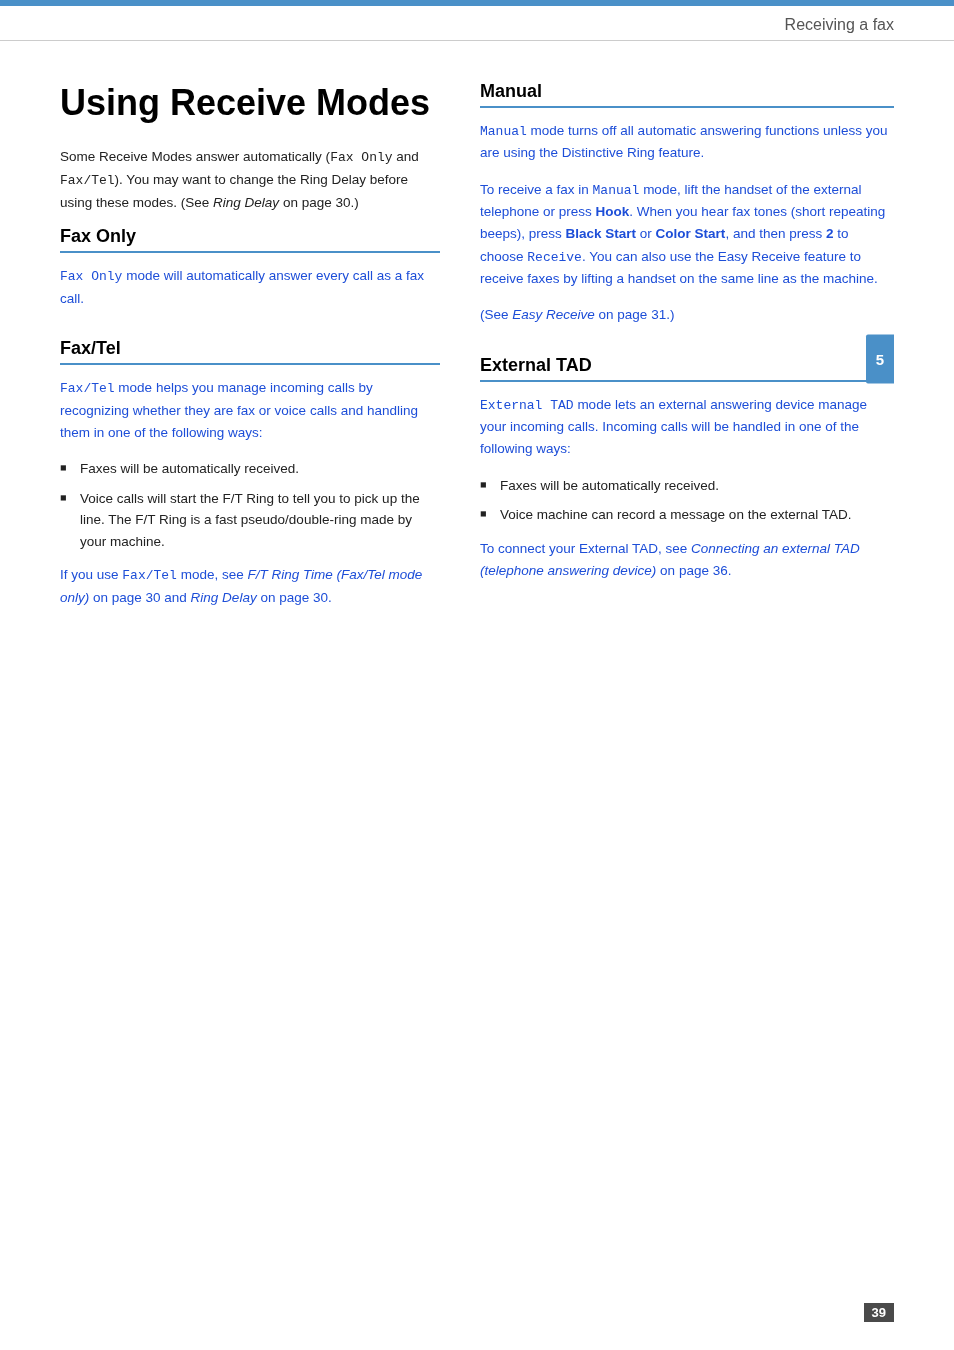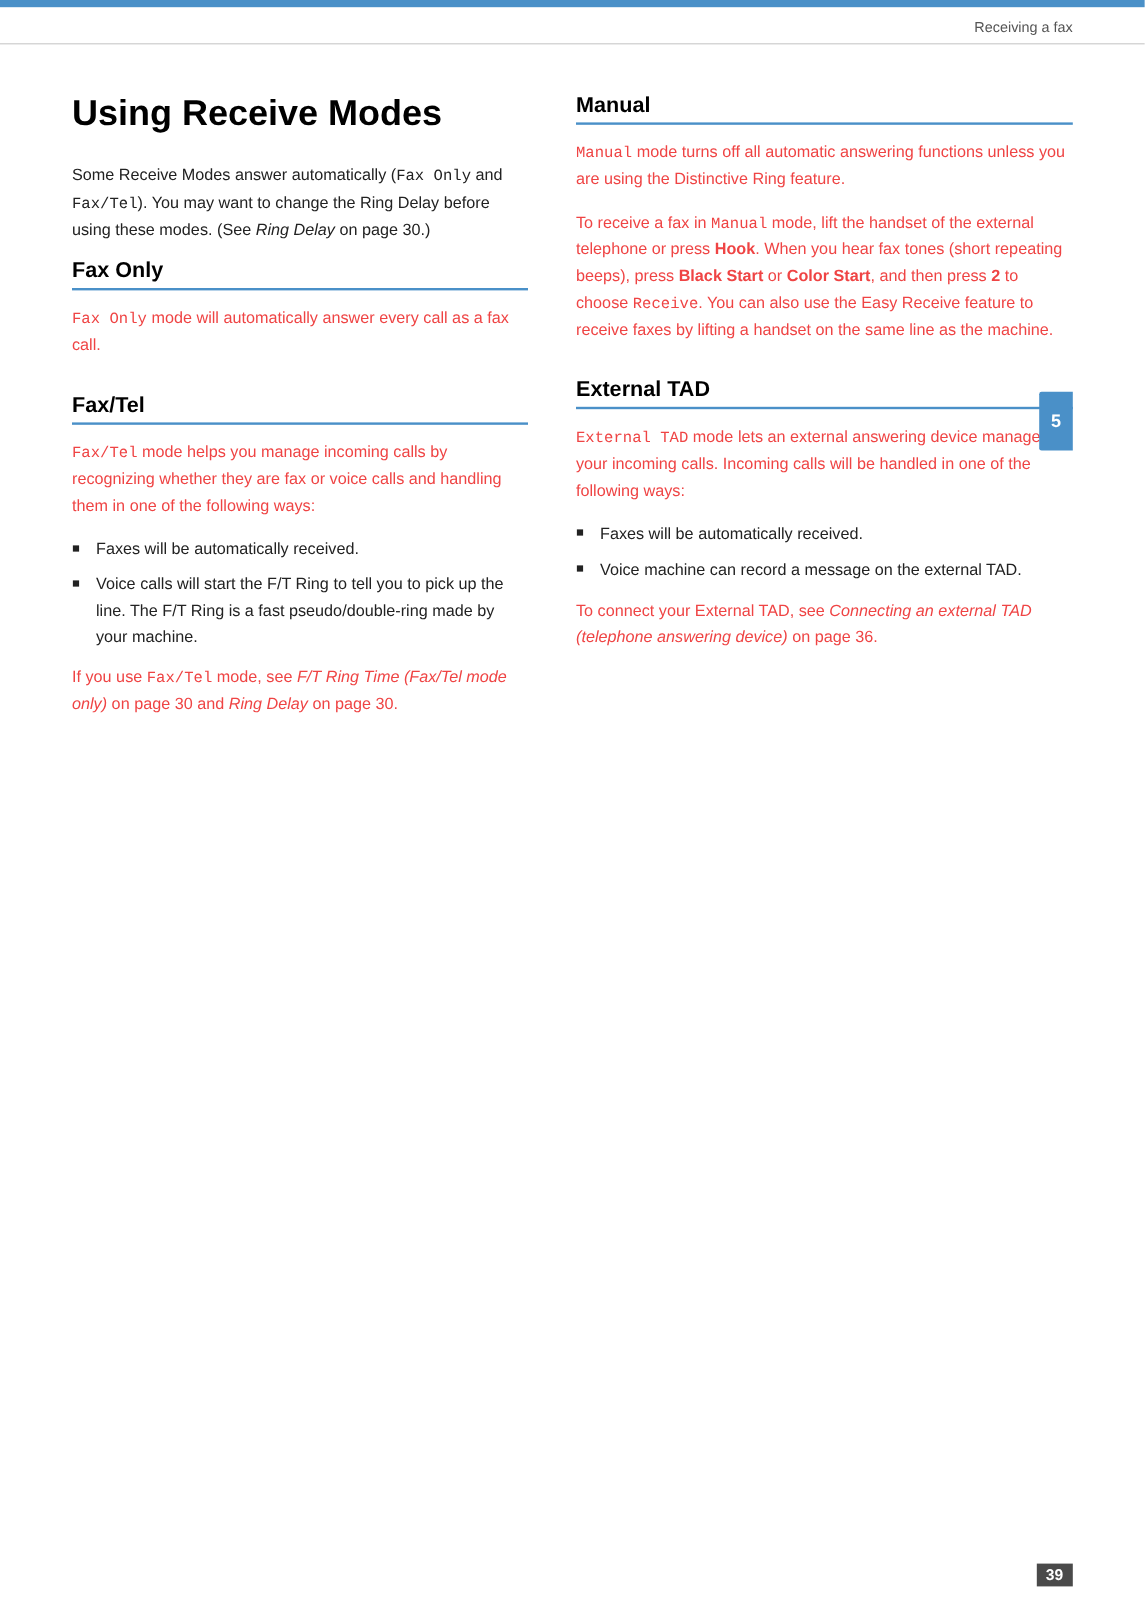--- a/index.html
+++ b/index.html
@@ -18,40 +18,40 @@
       width: 100%;
       height: 6px;
       background: #4a90c8;
     }
 
     .page-header {
       display: flex;
       justify-content: flex-end;
       padding: 10px 60px 6px 60px;
       border-bottom: 1px solid #ccc;
-      font-size: 12px;
+      font-size: 16px;
       color: #555;
     }
 
     .content-area {
       display: flex;
       padding: 40px 60px 40px 60px;
       gap: 40px;
     }
 
     .left-column {
       flex: 0 0 380px;
     }
 
     .right-column {
       flex: 1;
     }
 
     .page-title {
-      font-size: 30px;
+      font-size: 36px;
       font-weight: bold;
       color: #000;
       margin-bottom: 22px;
       line-height: 1.2;
     }
 
     .intro-text {
       font-size: 13.5px;
       line-height: 1.6;
       margin-bottom: 13px;
@@ -63,21 +63,21 @@
       font-weight: bold;
       color: #000;
       border-bottom: 2px solid #4a90c8;
       padding-bottom: 4px;
       margin-bottom: 12px;
     }
 
     .section-text {
       font-size: 13.5px;
       line-height: 1.65;
-      color: #ef4444;
+      color: #1d4ed8;
       margin-bottom: 14px;
     }
 
     .section-block {
       margin-bottom: 28px;
     }
 
     code, .mono {
       font-family: 'Courier New', Courier, monospace;
       font-size: 13px;
@@ -188,20 +188,23 @@
   <div class="right-column" style="position:relative;">
 
     <div class="section-block">
       <h2 class="section-heading">Manual</h2>
       <p class="section-text">
         <code class="mono">Manual</code> mode turns off all automatic answering functions unless you are using the Distinctive Ring feature.
       </p>
       <p class="section-text">
         To receive a fax in <code class="mono">Manual</code> mode, lift the handset of the external telephone or press <span class="bold">Hook</span>. When you hear fax tones (short repeating beeps), press <span class="bold">Black Start</span> or <span class="bold">Color Start</span>, and then press <span class="bold">2</span> to choose <code class="mono">Receive</code>. You can also use the Easy Receive feature to receive faxes by lifting a handset on the same line as the machine.
       </p>
+      <p class="section-text">
+        (See <span class="italic">Easy Receive</span> on page 31.)
+      </p>
     </div>
 
     <div class="section-block">
       <h2 class="section-heading">External TAD</h2>
       <p class="section-text">
         <code class="mono">External TAD</code> mode lets an external answering device manage your incoming calls. Incoming calls will be handled in one of the following ways:
       </p>
       <ul class="bullet-list">
         <li>Faxes will be automatically received.</li>
         <li>Voice machine can record a message on the external TAD.</li>

